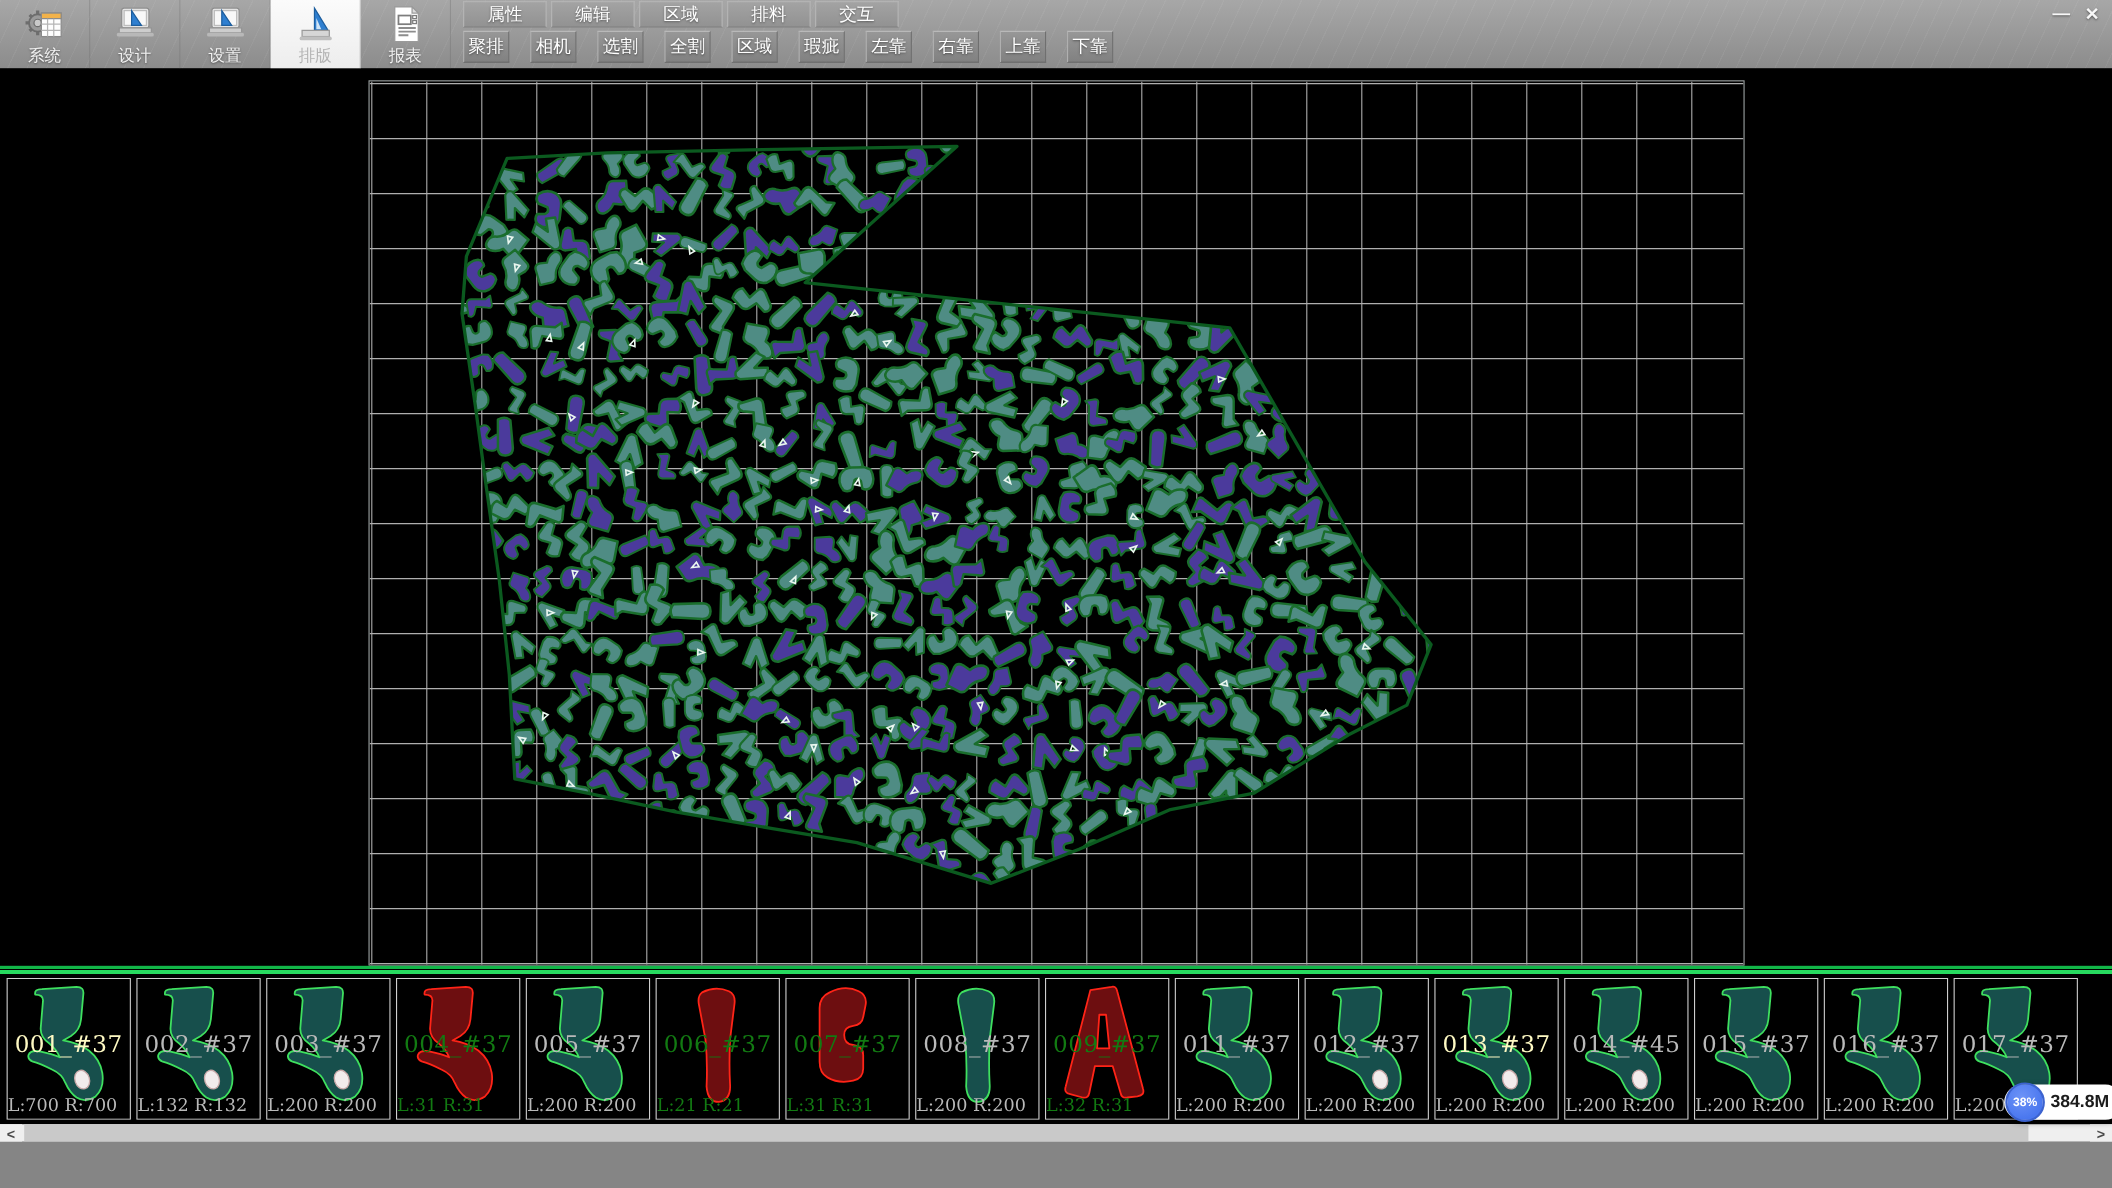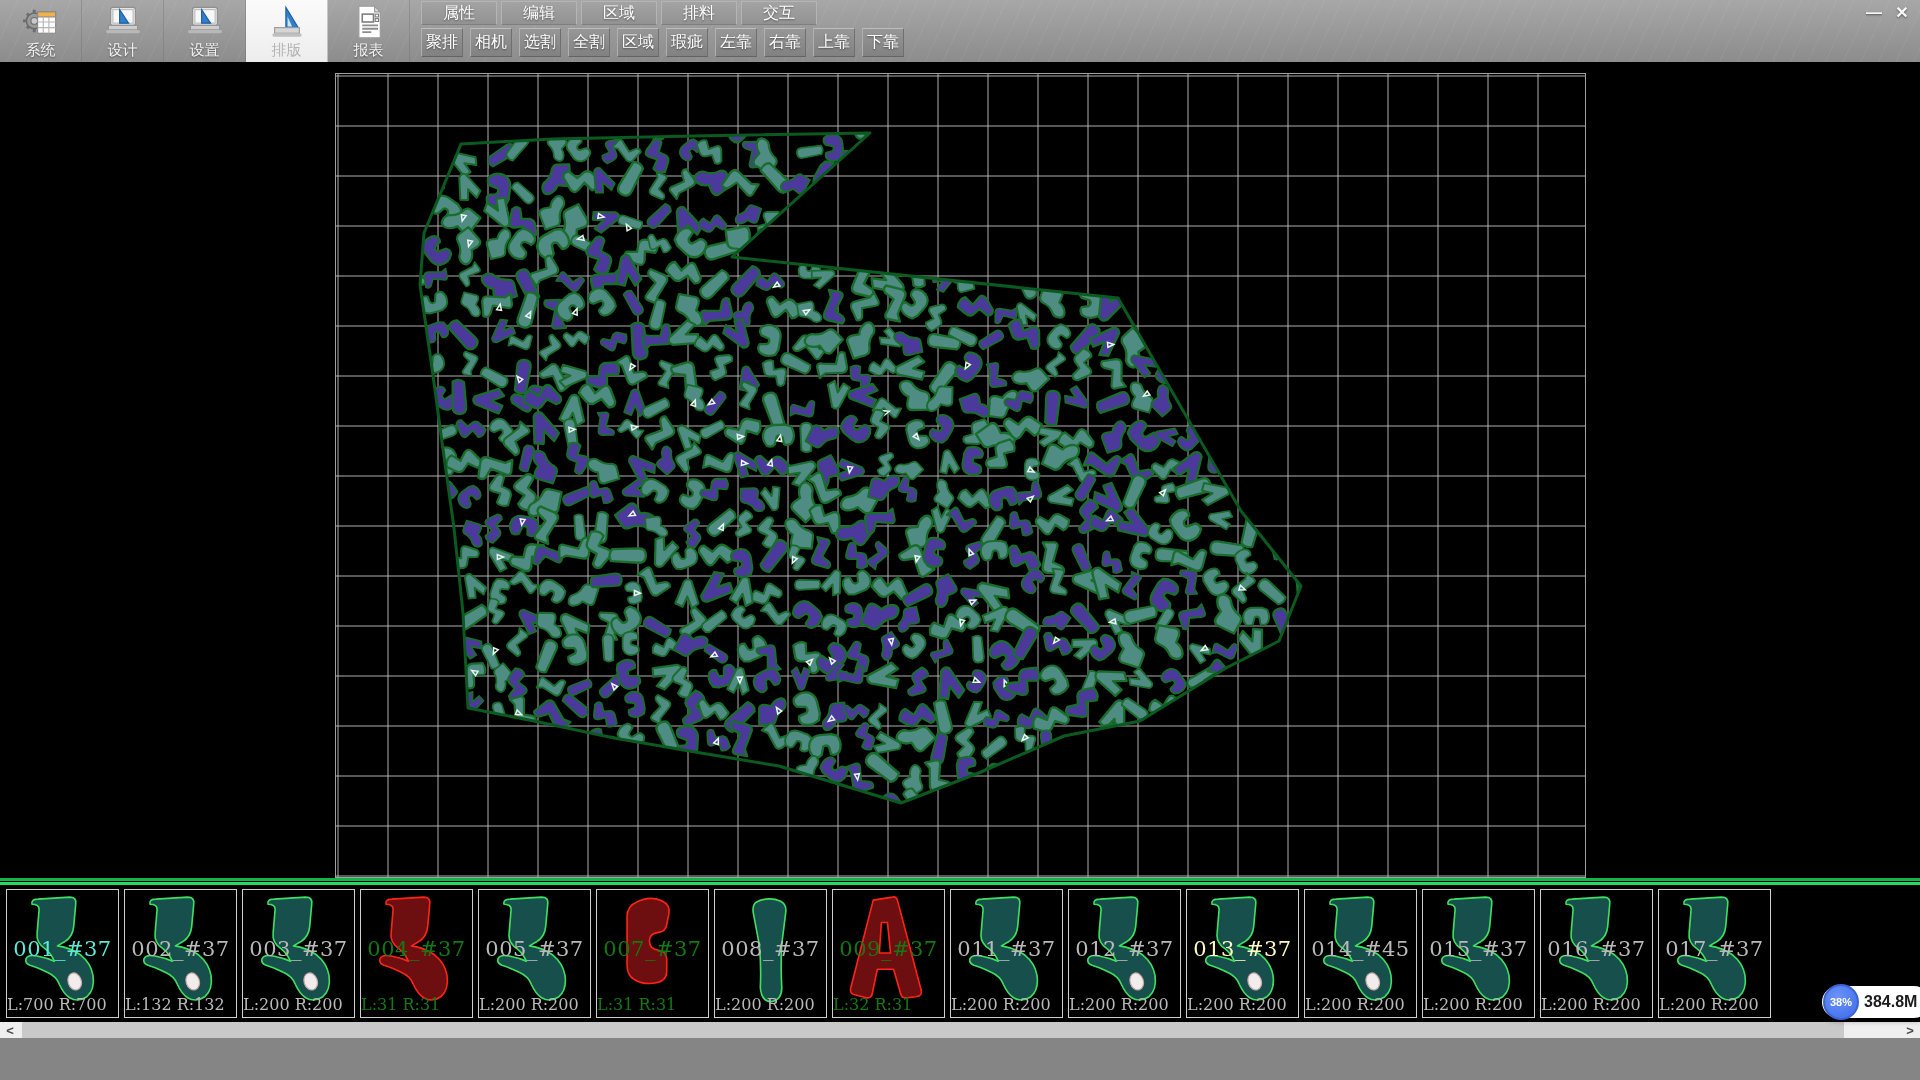--- a/index.html
+++ b/index.html
@@ -24,21 +24,21 @@
   .bigbtn svg { width:36px; height:36px; }
 
   .menurow { position:absolute; left:421px; top:1px; height:25px; display:flex; }
   .menutab {
     width:76px; height:24px; margin-right:4px; display:flex; align-items:center; justify-content:center;
     font-size:16px; color:#fff; text-shadow:0 1px 2px rgba(0,0,0,.45);
     background:linear-gradient(#a3a3a3,#929292); border:1px solid #b5b5b5; border-bottom-color:#7e7e7e;
   }
   .toolrow { position:absolute; left:421px; top:28px; height:30px; display:flex; }
   .toolbtn {
-    min-width:42px; height:29px; margin-right:7px; padding:0 4px;
+    min-width:42px; height:29px; margin-right:19px; padding:0 4px;
     display:flex; align-items:center; justify-content:center;
     font-size:16px; color:#fff; text-shadow:0 1px 2px rgba(0,0,0,.5);
     background:linear-gradient(#979797,#818181);
     border-top:1px solid #bdbdbd; border-left:1px solid #b0b0b0;
     border-right:1px solid #6f6f6f; border-bottom:1px solid #636363;
   }
   .winctrls { position:absolute; right:4px; top:2px; display:flex; }
   .winbtn {
     width:28px; height:21px; display:flex; align-items:center; justify-content:center;
     color:#f8f8f8; font-size:16px; font-weight:bold; text-shadow:0 1px 2px rgba(0,0,0,.5);
@@ -1045,21 +1045,21 @@
     </svg></div>
 
 <div id="bottompanel">
   <div id="greenline"></div>
   <div id="cells">
       <div class="cell">
         <svg viewBox="0 0 100 120" width="109" height="122">
           <path d="M20,12 Q19,7 26,7 L57,5 Q64,5 63,12 L61,34 Q60,44 52,49 L45,53 Q58,55 68,62 Q78,70 80,82 Q82,96 74,103 Q65,109 57,104 Q51,100 47,91 Q44,83 35,79 Q25,74 18,72 Q13,70 14,66 Q16,61 25,63 Q35,65 42,68 Q39,61 33,56 Q24,50 25,41 L27,17 Q27,12 20,12 Z" fill="#174f4c" stroke="#3fe05f" stroke-width="1.6" stroke-linejoin="round"></path>
           <ellipse cx="62" cy="88" rx="6.5" ry="8.5" transform="rotate(-18 62 88)" fill="#f2ecec" stroke="#c9a9a9" stroke-width="1.2"></ellipse>
         </svg>
-        <div class="lbl" style="color: #5eead4;">001_#37</div>
+        <div class="lbl" style="color: #fef9c3;">001_#37</div>
         <div class="cnt" style="color: rgb(185, 185, 185);">L:700 R:700</div>
       </div>
       <div class="cell">
         <svg viewBox="0 0 100 120" width="109" height="122">
           <path d="M20,12 Q19,7 26,7 L57,5 Q64,5 63,12 L61,34 Q60,44 52,49 L45,53 Q58,55 68,62 Q78,70 80,82 Q82,96 74,103 Q65,109 57,104 Q51,100 47,91 Q44,83 35,79 Q25,74 18,72 Q13,70 14,66 Q16,61 25,63 Q35,65 42,68 Q39,61 33,56 Q24,50 25,41 L27,17 Q27,12 20,12 Z" fill="#174f4c" stroke="#3fe05f" stroke-width="1.6" stroke-linejoin="round"></path>
           <ellipse cx="62" cy="88" rx="6.5" ry="8.5" transform="rotate(-18 62 88)" fill="#f2ecec" stroke="#c9a9a9" stroke-width="1.2"></ellipse>
         </svg>
         <div class="lbl" style="color: rgb(185, 185, 185);">002_#37</div>
         <div class="cnt" style="color: rgb(185, 185, 185);">L:132 R:132</div>
       </div>
@@ -1077,20 +1077,27 @@
         </svg>
         <div class="lbl" style="color: rgb(18, 122, 18);">004_#37</div>
         <div class="cnt" style="color: rgb(18, 122, 18);">L:31 R:31</div>
       </div>
       <div class="cell">
         <svg viewBox="0 0 100 120" width="109" height="122">
           <path d="M20,12 Q19,7 26,7 L57,5 Q64,5 63,12 L61,34 Q60,44 52,49 L45,53 Q58,55 68,62 Q78,70 80,82 Q82,96 74,103 Q65,109 57,104 Q51,100 47,91 Q44,83 35,79 Q25,74 18,72 Q13,70 14,66 Q16,61 25,63 Q35,65 42,68 Q39,61 33,56 Q24,50 25,41 L27,17 Q27,12 20,12 Z" fill="#174f4c" stroke="#3fe05f" stroke-width="1.6" stroke-linejoin="round"></path>
         </svg>
         <div class="lbl" style="color: rgb(185, 185, 185);">005_#37</div>
         <div class="cnt" style="color: rgb(185, 185, 185);">L:200 R:200</div>
+      </div>
+      <div class="cell">
+        <svg viewBox="0 0 100 120" width="109" height="122">
+          <path d="M36,10 Q48,4 60,9 Q66,12 65,20 L61,52 Q60,75 61,92 Q62,106 51,108 Q41,108 40,94 Q41,72 39,52 L33,20 Q32,13 36,10 Z" fill="#6d0e10" stroke="#ff2417" stroke-width="1.6" stroke-linejoin="round"></path>
+        </svg>
+        <div class="lbl" style="color: rgb(18, 122, 18);">006_#37</div>
+        <div class="cnt" style="color: rgb(18, 122, 18);">L:21 R:21</div>
       </div>
       <div class="cell">
         <svg viewBox="0 0 100 120" width="109" height="122">
           <path d="M34,10 Q48,3 60,9 Q68,13 66,22 L64,32 Q63,39 55,40 Q47,41 47,48 Q47,56 55,57 Q64,58 64,66 L64,78 Q64,87 55,89 Q42,92 32,86 Q25,82 25,72 L25,24 Q25,14 34,10 Z" fill="#6d0e10" stroke="#ff2417" stroke-width="1.6" stroke-linejoin="round"></path>
         </svg>
         <div class="lbl" style="color: rgb(18, 122, 18);">007_#37</div>
         <div class="cnt" style="color: rgb(18, 122, 18);">L:31 R:31</div>
       </div>
       <div class="cell">
         <svg viewBox="0 0 100 120" width="109" height="122">

